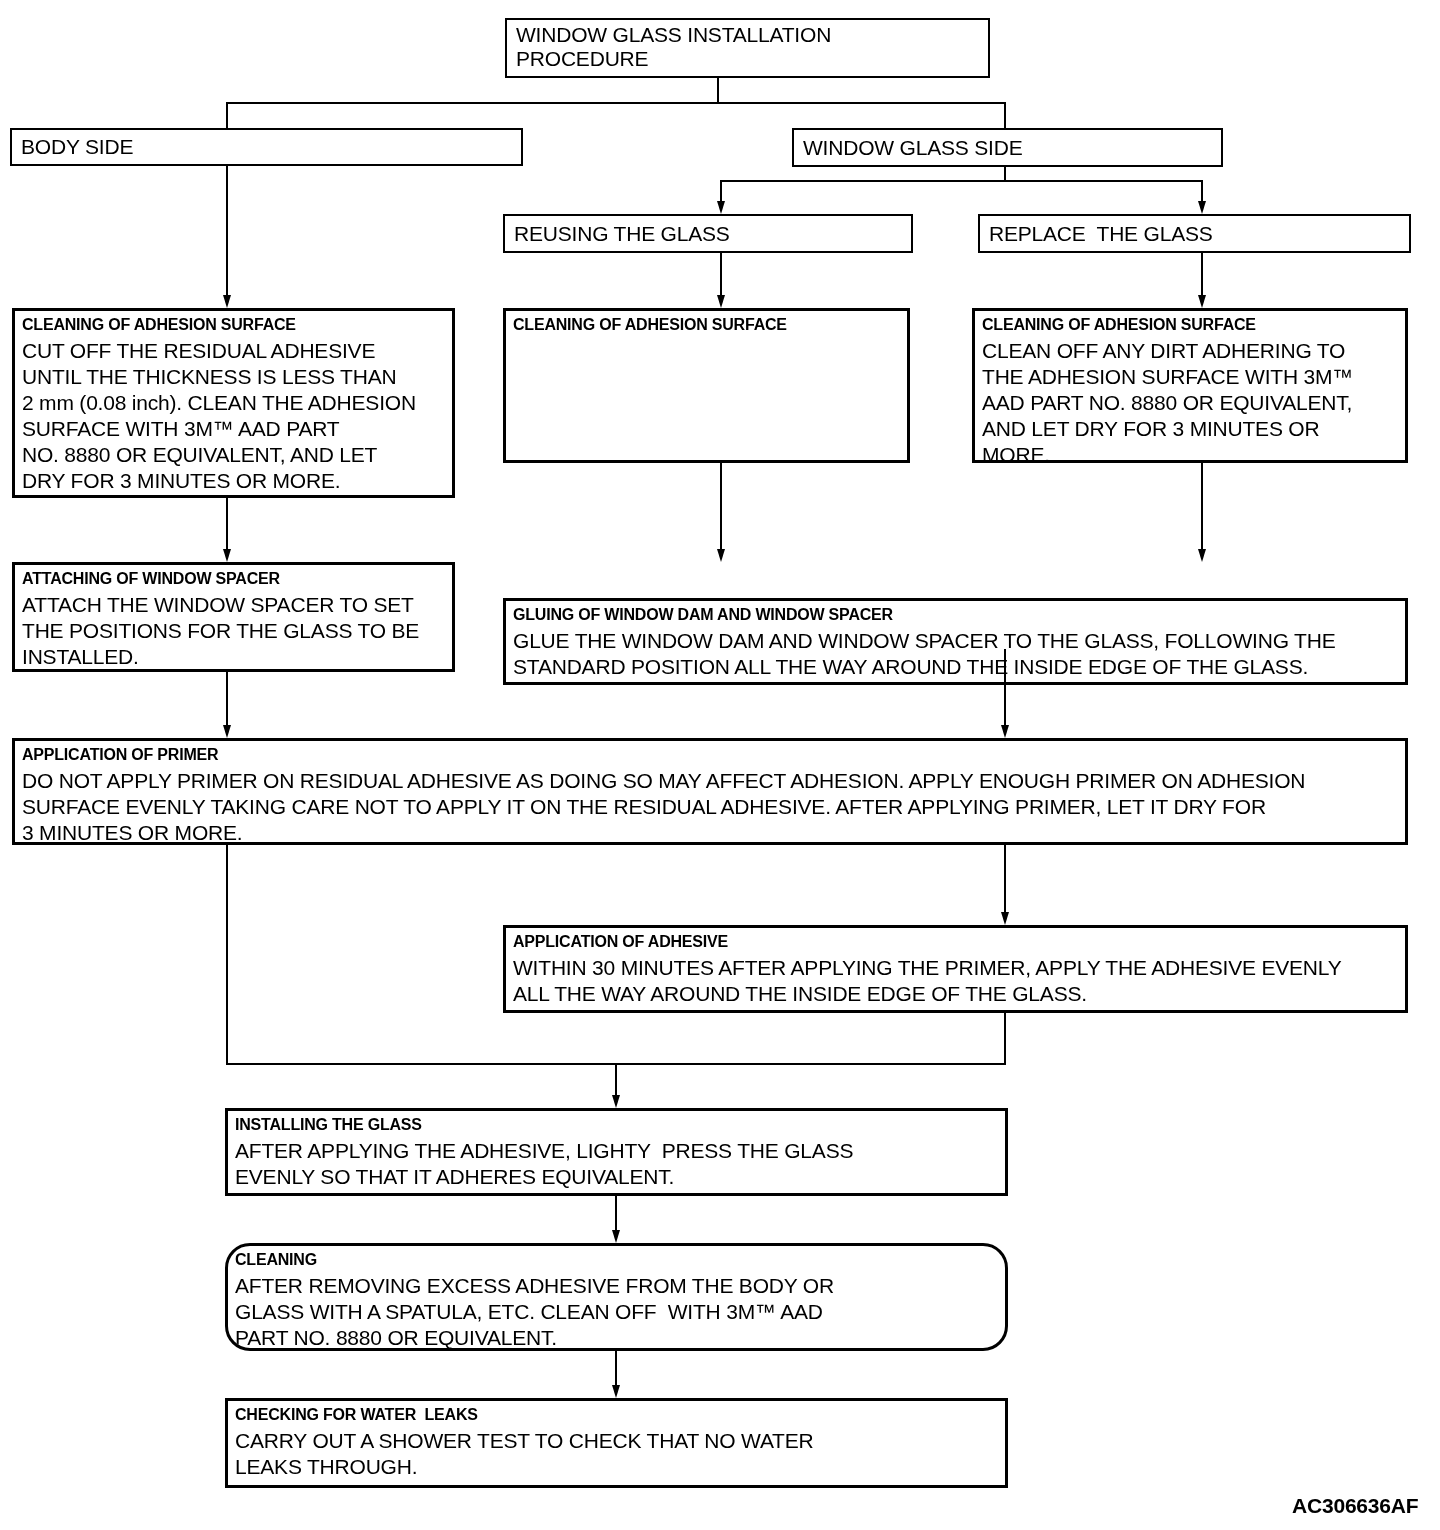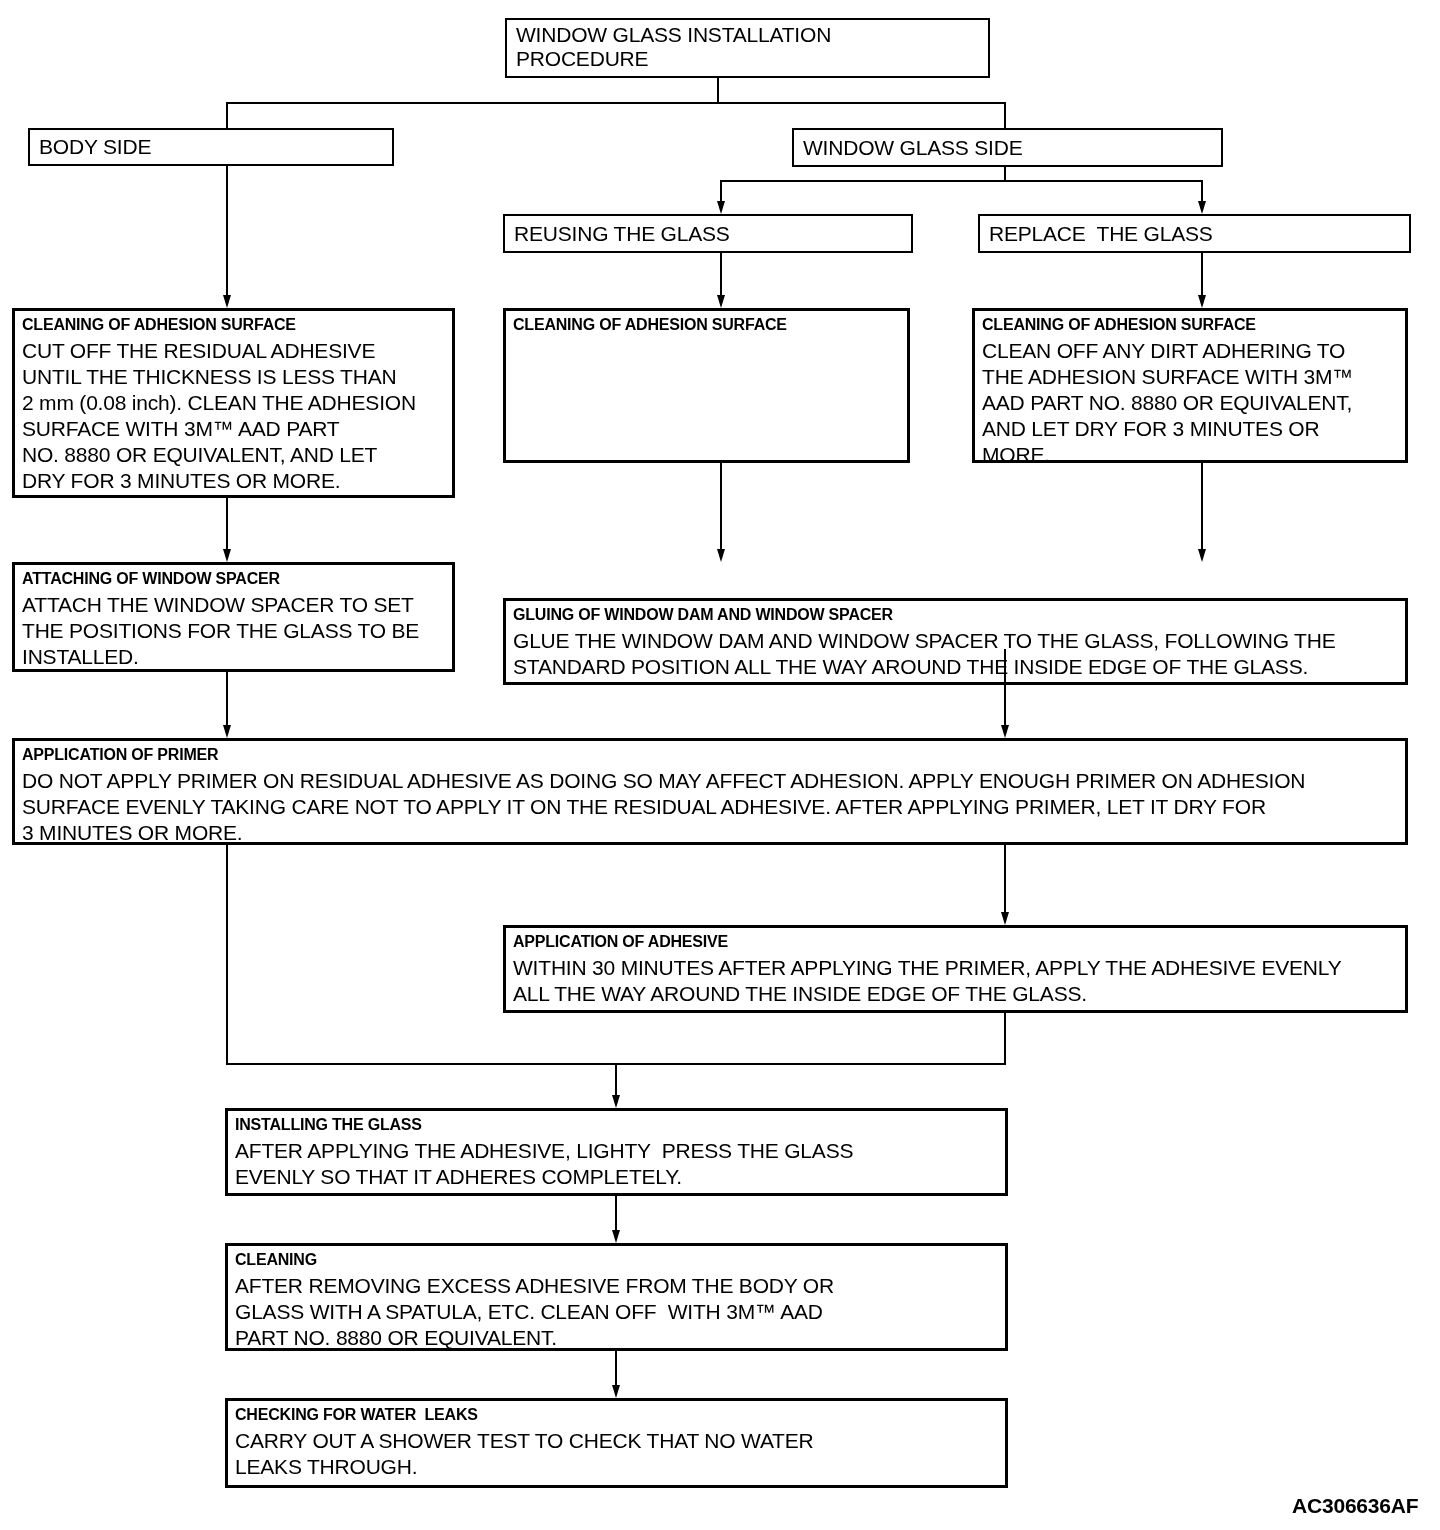--- a/index.html
+++ b/index.html
@@ -76,21 +76,21 @@
   <div class="label-box" style="left:505px; top:18px; width:485px; height:60px; align-items:flex-start; padding-top:3px;">
     <span class="label-text">WINDOW GLASS INSTALLATION
 PROCEDURE</span>
   </div>
 
   <div class="vline" style="left:717px; top:78px;  height:26px;"></div>
   <div class="hline" style="left:226px; top:102px; width:780px;"></div>
   <div class="vline" style="left:226px; top:102px; height:26px;"></div>
   <div class="vline" style="left:1004px; top:102px; height:26px;"></div>
 
-  <div class="label-box" style="left:28px; top:128px; width:366px; height:38px;padding-left:9px;">
+  <div class="label-box" style="left:10px; top:128px; width:513px; height:38px;padding-left:9px;">
     <span class="label-text">BODY SIDE</span>
   </div>
   <div class="label-box" style="left:792px; top:128px; width:431px; height:39px;">
     <span class="label-text">WINDOW GLASS SIDE</span>
   </div>
 
   <div class="vline" style="left:1004px; top:167px; height:15px;"></div>
   <div class="hline" style="left:720px; top:180px; width:483px;"></div>
   <div class="vline" style="left:720px; top:180px; height:24px;"></div>
   <div class="arrowhead" style="left:717px; top:201px;"></div>
@@ -174,27 +174,27 @@
 
   <div class="vline" style="left:226px; top:845px; height:220px;"></div>
   <div class="vline" style="left:1004px; top:1013px; height:52px;"></div>
   <div class="hline" style="left:226px; top:1063px; width:780px;"></div>
   <div class="vline" style="left:615px; top:1063px; height:33px;"></div>
   <div class="arrowhead" style="left:612px; top:1095px;"></div>
 
   <div class="node" style="left:225px; top:1108px; width:783px; height:88px;">
     <div class="node-title">INSTALLING THE GLASS</div>
     <div class="node-body">AFTER APPLYING THE ADHESIVE, LIGHTY  PRESS THE GLASS
-EVENLY SO THAT IT ADHERES COMPLETELY.</div>
+EVENLY SO THAT IT ADHERES EQUIVALENT.</div>
   </div>
 
   <div class="vline" style="left:615px; top:1196px; height:35px;"></div>
   <div class="arrowhead" style="left:612px; top:1230px;"></div>
 
-  <div class="node" style="left:225px; top:1243px; width:783px; height:108px;">
+  <div class="node" style="left:225px; top:1243px; width:783px; height:108px;border-radius:25px;">
     <div class="node-title">CLEANING</div>
     <div class="node-body">AFTER REMOVING EXCESS ADHESIVE FROM THE BODY OR
 GLASS WITH A SPATULA, ETC. CLEAN OFF  WITH 3M™ AAD
 PART NO. 8880 OR EQUIVALENT.</div>
   </div>
 
   <div class="vline" style="left:615px; top:1351px; height:35px;"></div>
   <div class="arrowhead" style="left:612px; top:1385px;"></div>
 
   <div class="node" style="left:225px; top:1398px; width:783px; height:90px;">

